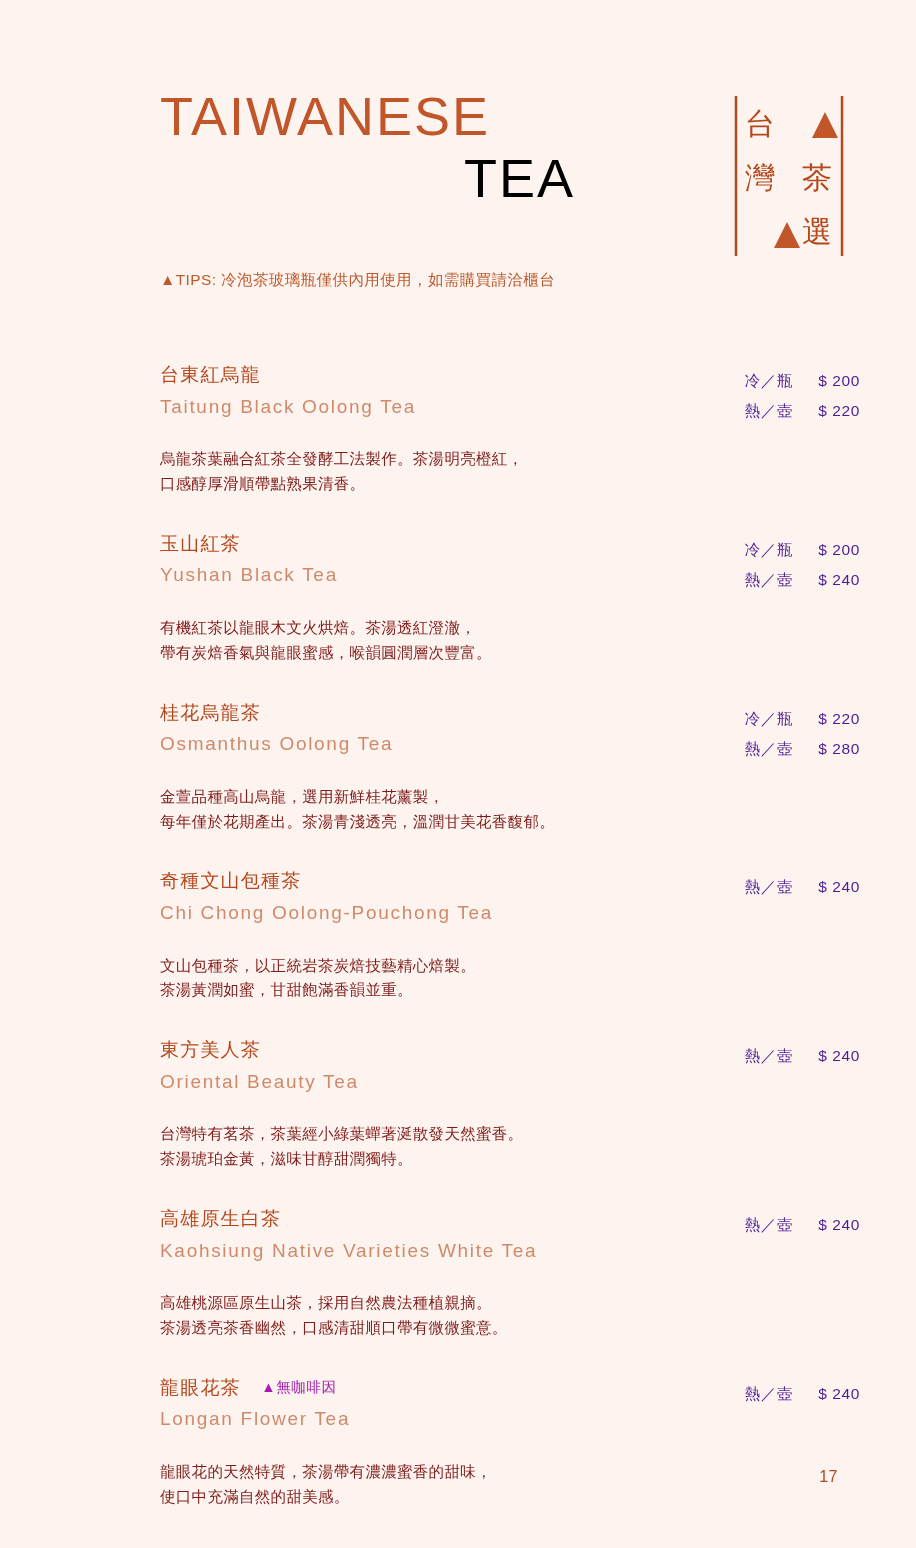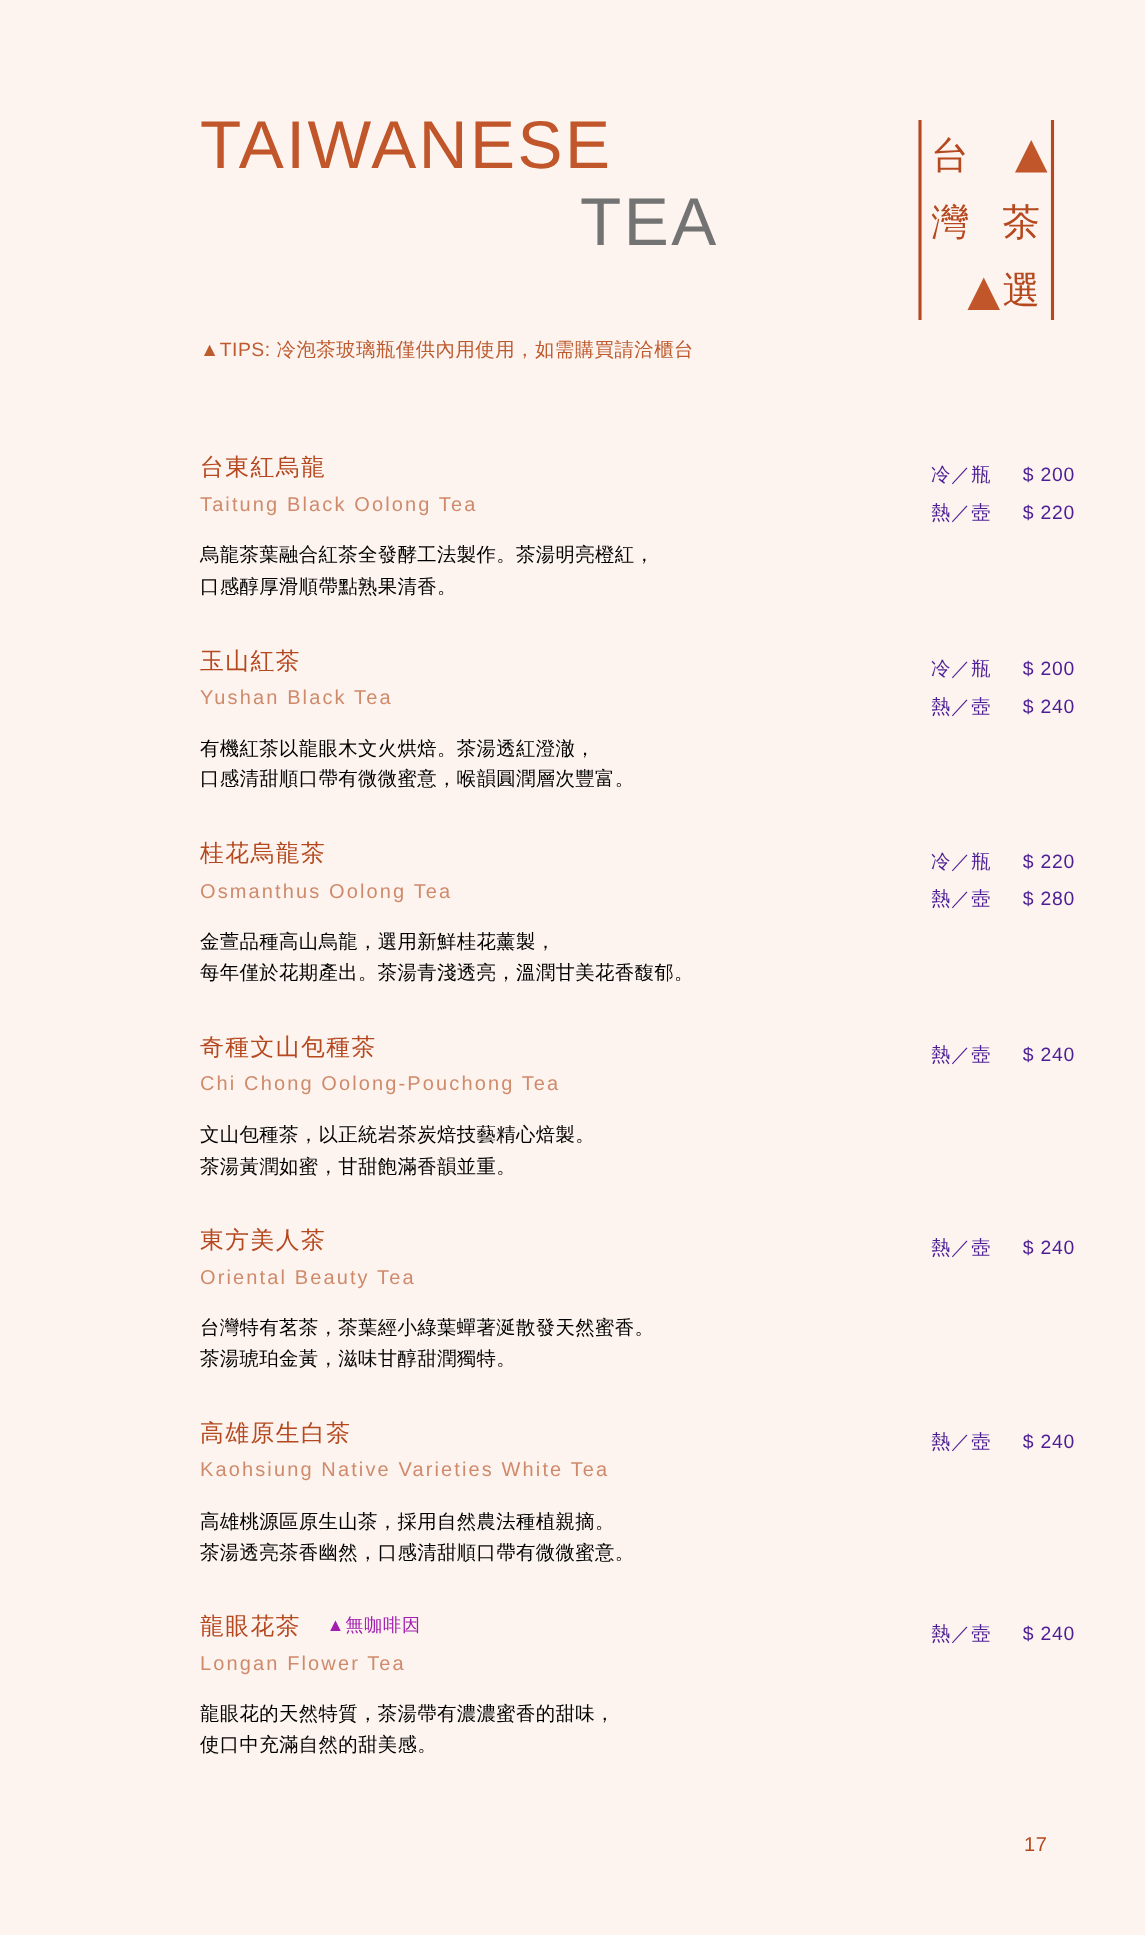--- a/index.html
+++ b/index.html
@@ -44,21 +44,21 @@
     color: #c0562a;
     font-weight: 400;
     line-height: 1.05;
     white-space: nowrap;
   }
 
   .title-line2 {
     font-family: "Liberation Sans", sans-serif;
     font-size: 54px;
     letter-spacing: 2px;
-    color: #737373;
+    color: #000000;
     font-weight: 400;
     line-height: 1.25;
     text-align: right;
     width: 415px;
     white-space: nowrap;
   }
 
   .tips {
     position: absolute;
     left: 0;
@@ -104,33 +104,33 @@
   .item-tag {
     font-size: 14.5px;
     color: #a21caf;
     letter-spacing: 0.6px;
     margin-left: 16px;
     display: inline-block;
     vertical-align: 2px;
   }
 
   .item-en {
-    font-size: 16px;
+    font-size: 19px;
     color: #cf8a6b;
     letter-spacing: 1.7px;
     margin-top: 5px;
     line-height: 1.4;
   }
 
   .item-desc {
     font-size: 15.5px;
-    color: #000000;
+    color: #7f1d1d;
     letter-spacing: 0.3px;
     line-height: 1.6;
-    margin-top: 17px;
+    margin-top: 27px;
     max-width: 520px;
   }
 
   .prices {
     position: absolute;
     right: 0;
     top: 4px;
     text-align: right;
     width: 200px;
   }
@@ -203,21 +203,21 @@
         </div>
       </div>
     </div>
 
     <div class="item">
       <span class="item-name">玉山紅茶</span>
       <span class="item-tag"></span>
       <div class="item-en">Yushan Black Tea</div>
       <div class="item-desc">
         <div>有機紅茶以龍眼木文火烘焙。茶湯透紅澄澈，</div>
-        <div>口感清甜順口帶有微微蜜意，喉韻圓潤層次豐富。</div>
+        <div>帶有炭焙香氣與龍眼蜜感，喉韻圓潤層次豐富。</div>
       </div>
       <div class="prices">
         <div class="price-row">
           <span class="pl">冷／瓶</span>
           <span class="pv">$ 200</span>
         </div>
         <div class="price-row">
           <span class="pl">熱／壺</span>
           <span class="pv">$ 240</span>
         </div>

